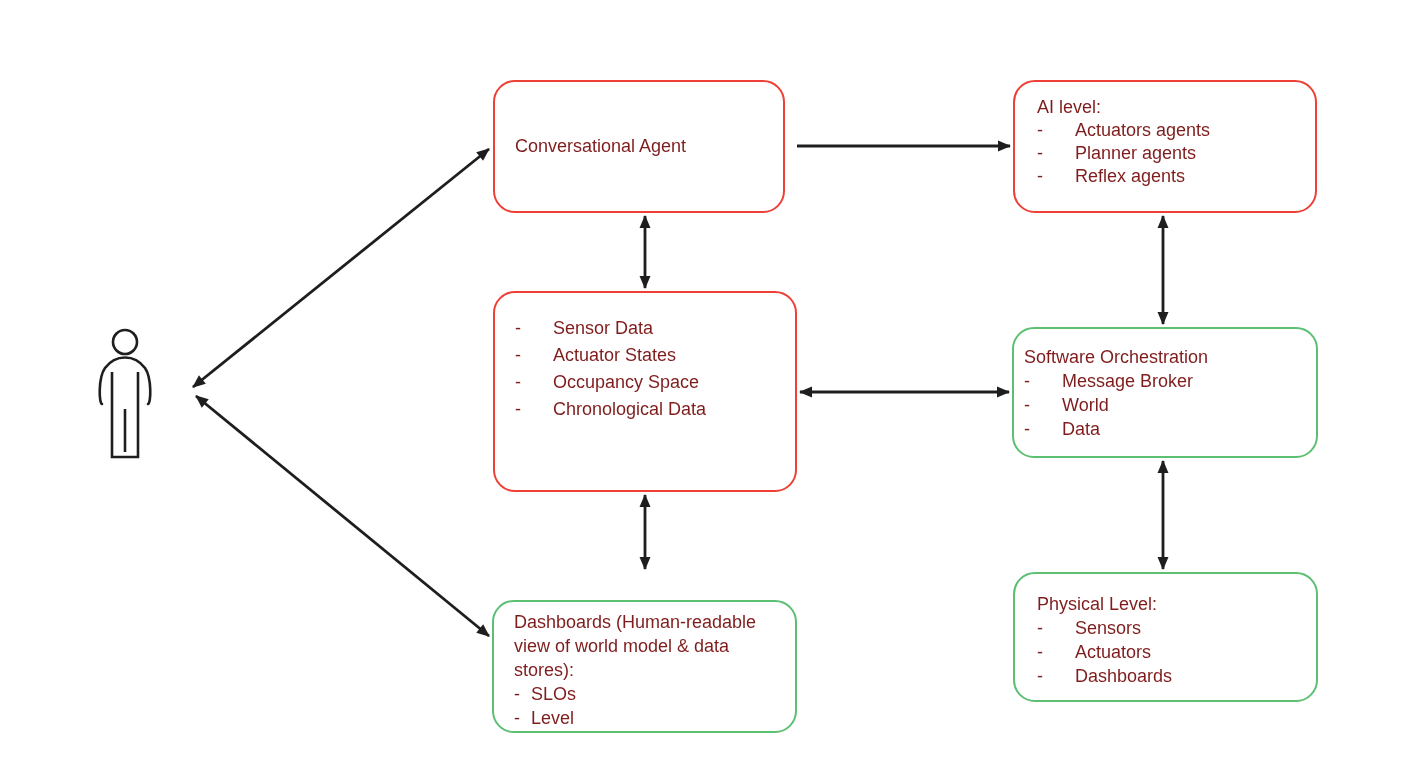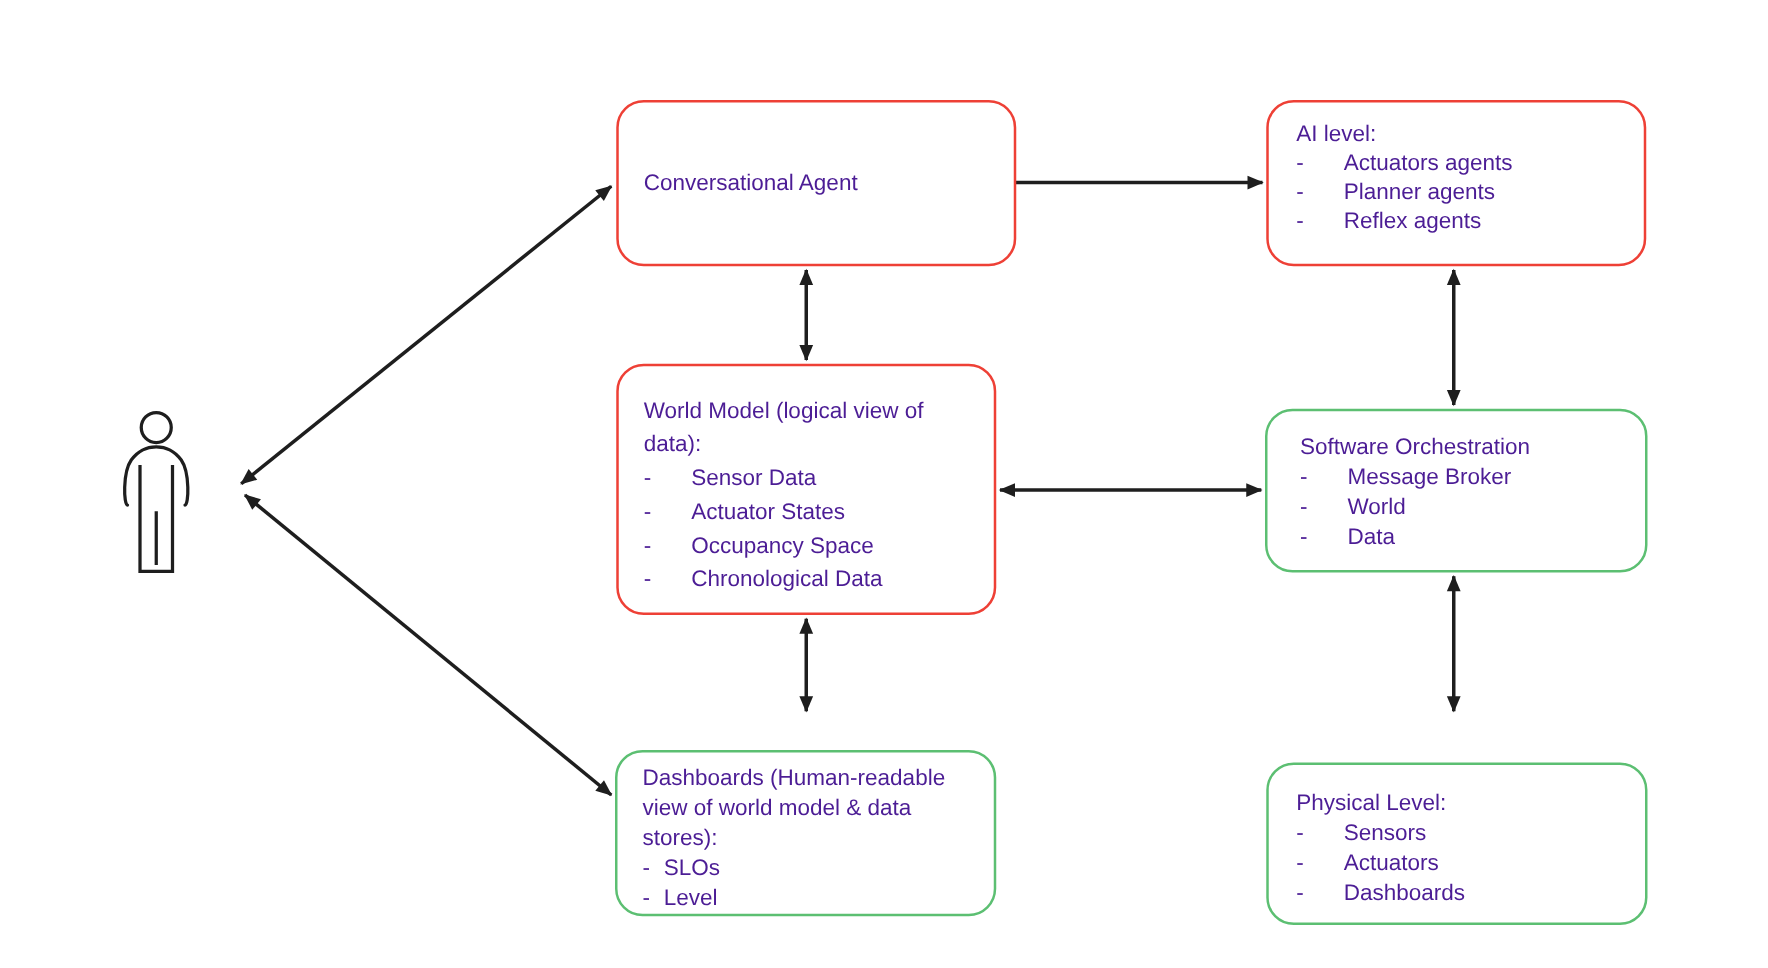--- a/index.html
+++ b/index.html
@@ -25,61 +25,61 @@
   }
   .box {
     position: absolute;
     box-sizing: border-box;
     background: #ffffff;
     border: 2.5px solid #000;
     border-radius: 22px;
     font-size: 18px;
     line-height: 25px;
     font-weight: 400;
-    color: #4c1d95;
+    color: #7f1d1d;
   }
   .box.red   { border-color: #ee4036; }
   .box.green { border-color: #5cbf72; }
   .box-title { font-weight: 400; }
   .box-items {
     list-style: none;
     margin: 0;
     padding: 0;
   }
   .box-item { display: flex; }
   .box-item .dash {
     flex: none;
     width: 38px;
   }
   
   #box-conversational-agent {
-    left: 493px; top: 80px; width: 320px; height: 133px;
+    left: 493px; top: 80px; width: 292px; height: 133px;
     display: flex; align-items: center;
     padding: 0 18px 0 20px;
   }
   #box-ai-level {
     left: 1013px; top: 80px; width: 304px; height: 133px;
     padding: 14px 14px 0 22px; line-height: 23px;
   }
   #box-world-model {
     left: 493px; top: 291px; width: 304px; height: 201px;
     padding: 22px 14px 0 20px; line-height: 27px;
   }
   #box-software-orchestration {
     left: 1012px; top: 327px; width: 306px; height: 131px;
-    padding: 16px 14px 0 26px; line-height: 24px;
+    padding: 16px 14px 0 10px; line-height: 24px;
   }
   #box-dashboards {
     left: 492px; top: 600px; width: 305px; height: 133px;
     padding: 8px 12px 0 20px; line-height: 24px;
   }
   #box-dashboards .box-item .dash { width: 17px; }
   #box-physical-level {
     left: 1013px; top: 572px; width: 305px; height: 130px;
-    padding: 18px 14px 0 22px; line-height: 24px; margin-top: 38px;
+    padding: 18px 14px 0 22px; line-height: 24px;
   }
 </style>
 </head>
 <body>
 
 <div class="canvas">
 
   <svg class="connector-layer" viewBox="0 0 1414 774" xmlns="http://www.w3.org/2000/svg">
     <defs>
       <marker id="ah" markerUnits="userSpaceOnUse" markerWidth="15" markerHeight="13" viewBox="0 0 15 13" refX="13" refY="6.5" orient="auto-start-reverse">
@@ -122,21 +122,20 @@
         <span>Planner agents</span>
       </li>
       <li class="box-item">
         <span class="dash">-</span>
         <span>Reflex agents</span>
       </li>
     </ul>
   </div>
 
   <div class="box red" id="box-world-model">
-    <div class="box-title">World Model (logical view of data):</div>
     <ul class="box-items">
       <li class="box-item">
         <span class="dash">-</span>
         <span>Sensor Data</span>
       </li>
       <li class="box-item">
         <span class="dash">-</span>
         <span>Actuator States</span>
       </li>
       <li class="box-item">

